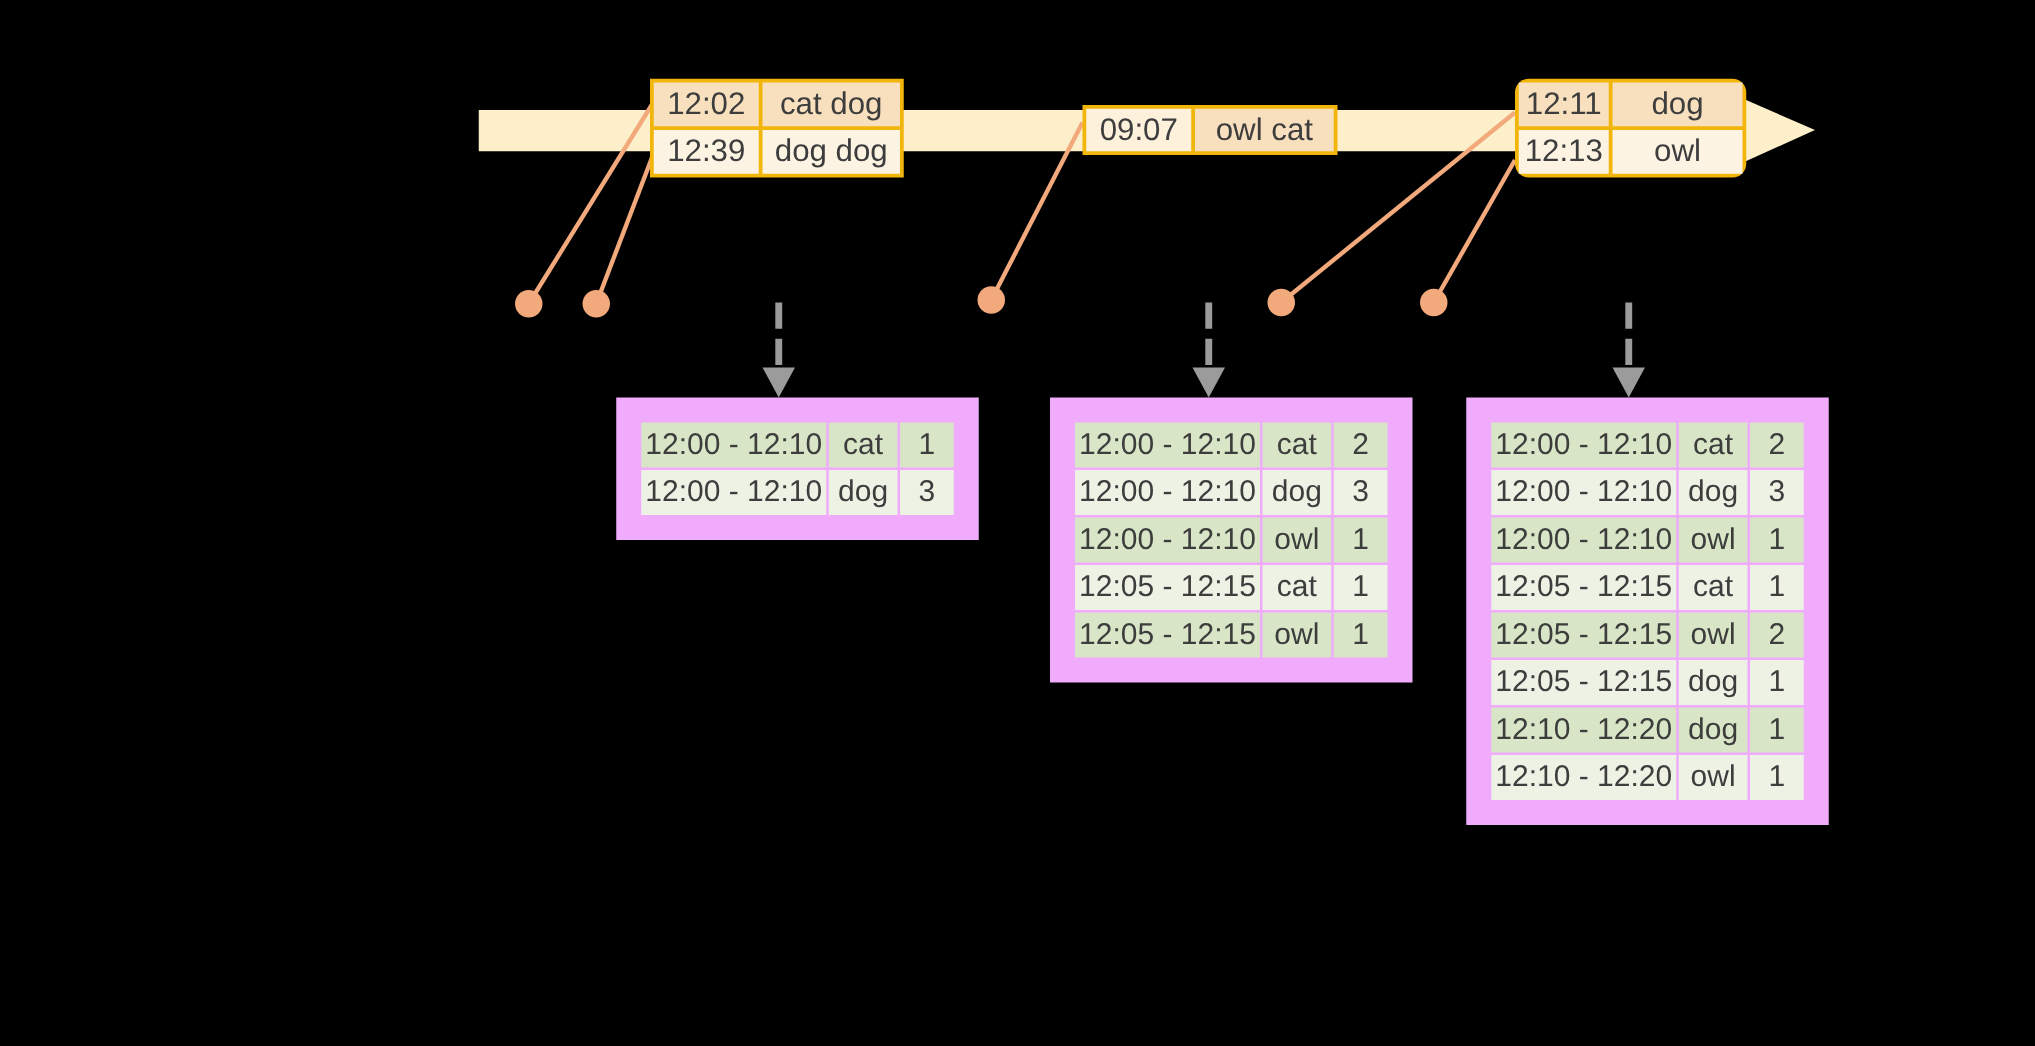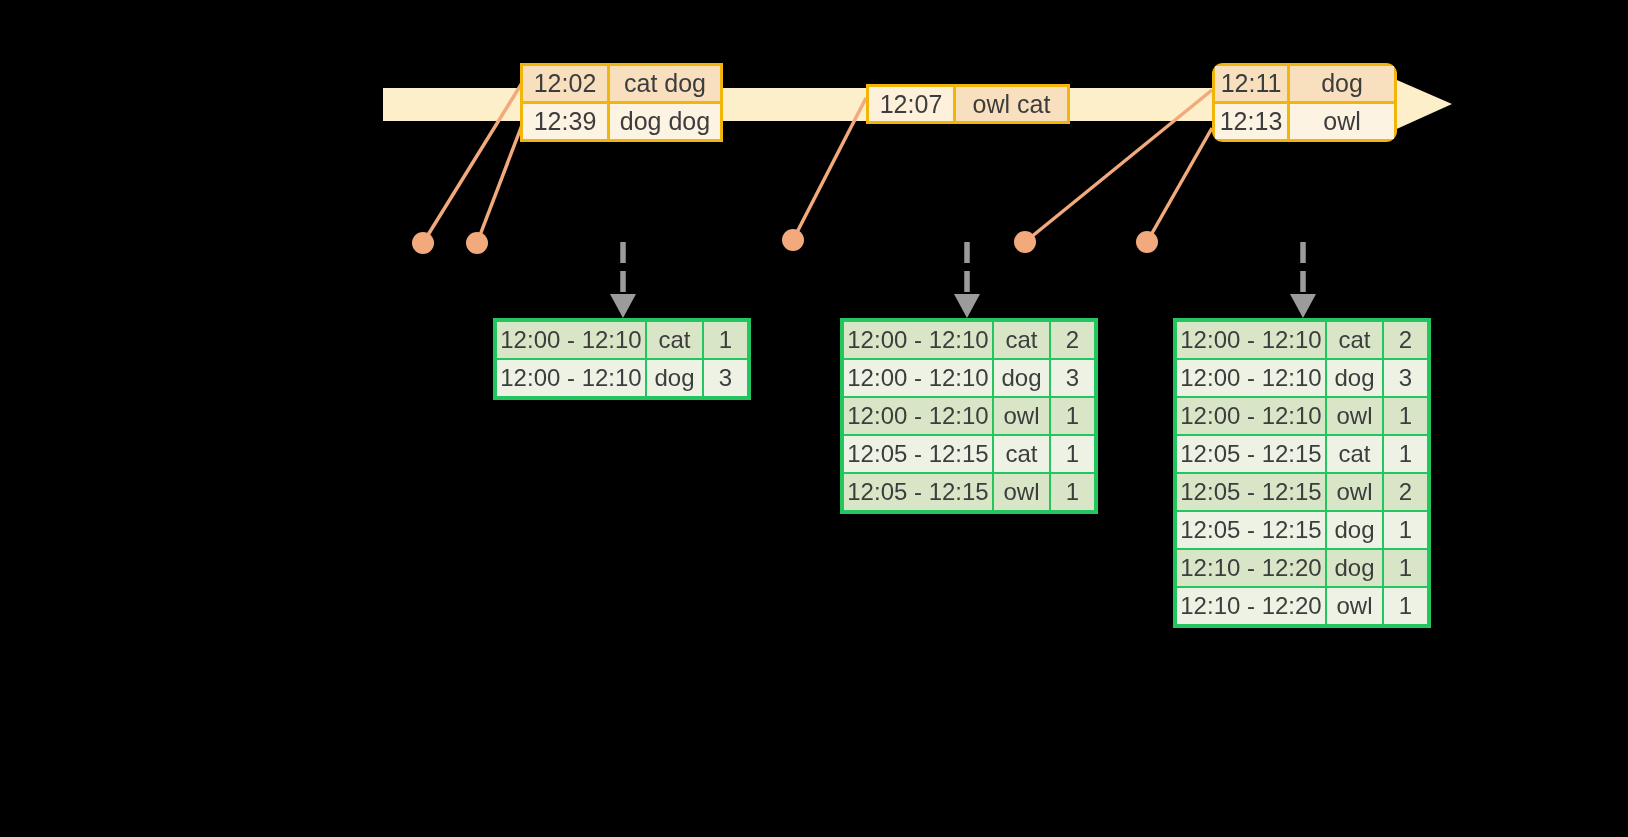--- a/index.html
+++ b/index.html
@@ -18,22 +18,22 @@
     font-size:25px;color:#3d3d3d;white-space:nowrap;
   }
   .etable .row-even{background:#F8E0BE;}
   .etable .row-odd{background:#FDF3E3;}
   #etable-e2 .c-time{background:#FDF1DC;}
   #etable-e1{left:520px;top:63px;grid-template-columns:84px 110px;grid-auto-rows:35px;}
   #etable-e2{left:866px;top:84px;grid-template-columns:84px 111px;grid-auto-rows:34px;}
   #etable-e3{left:1212px;top:63px;grid-template-columns:72px 104px;grid-auto-rows:35px;border-radius:11px;}
   
   .gtable{
-    position:absolute;z-index:2;display:grid;gap:2px;padding:4px;
-    background:#22c55e;grid-template-columns:148px 55px 43px;grid-auto-rows:36px;
+    position:absolute;z-index:2;display:grid;gap:2px;padding:20px;
+    background:#f0abfc;grid-template-columns:148px 55px 43px;grid-auto-rows:36px;
   }
   .gtable .cell{
     display:flex;align-items:center;justify-content:center;
     font-size:24px;color:#3d3d3d;white-space:nowrap;
   }
   .gtable .row-even{background:#D8E6C7;}
   .gtable .row-odd{background:#EDF2E5;}
   #gtable-t1{left:493px;top:318px;}
   #gtable-t2{left:840px;top:318px;}
   #gtable-t3{left:1173px;top:318px;}
@@ -75,21 +75,21 @@
   </svg>
 
   <div class="etable" id="etable-e1">
       <div class="cell c-time row-even">12:02</div>
       <div class="cell c-words row-even">cat dog</div>
       <div class="cell c-time row-odd">12:39</div>
       <div class="cell c-words row-odd">dog dog</div>
     </div>
 
   <div class="etable" id="etable-e2">
-      <div class="cell c-time row-even">12:07</div>
+      <div class="cell c-time row-even">09:07</div>
       <div class="cell c-words row-even">owl cat</div>
     </div>
 
   <div class="etable" id="etable-e3">
       <div class="cell c-time row-even">12:11</div>
       <div class="cell c-words row-even">dog</div>
       <div class="cell c-time row-odd">12:13</div>
       <div class="cell c-words row-odd">owl</div>
     </div>
 

